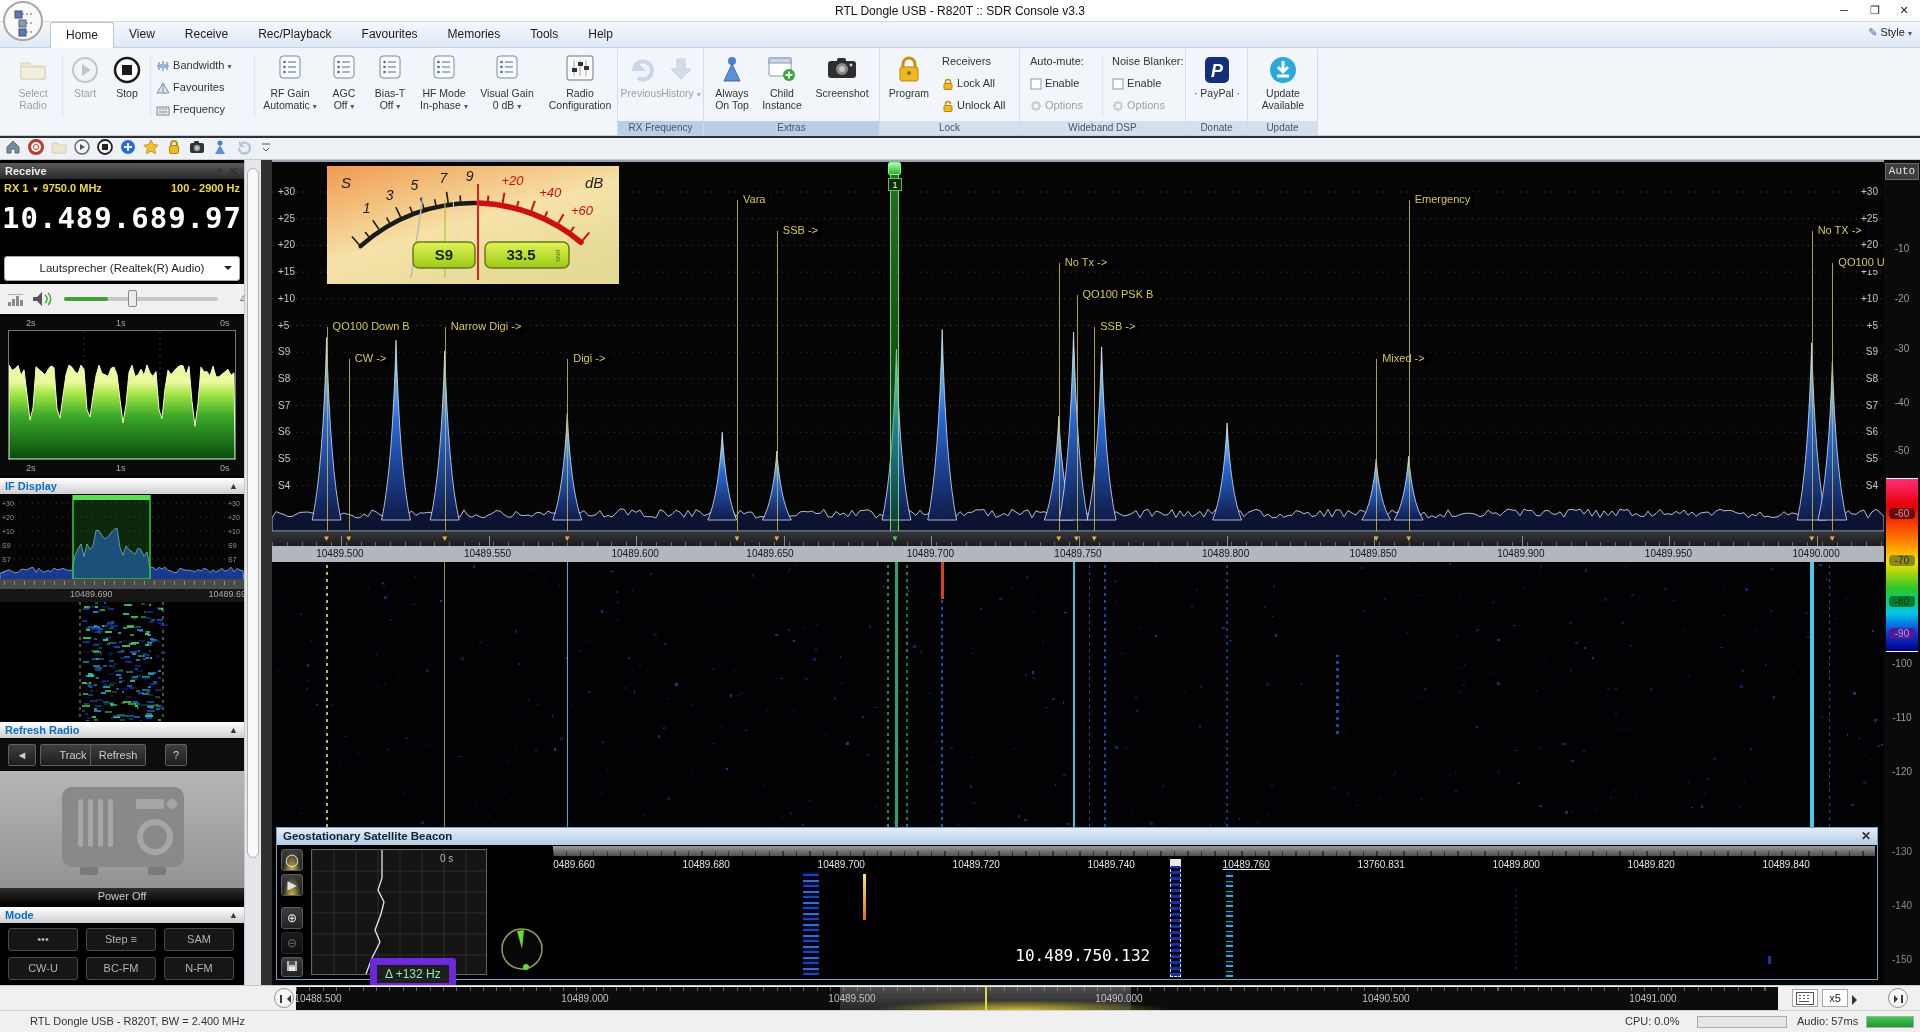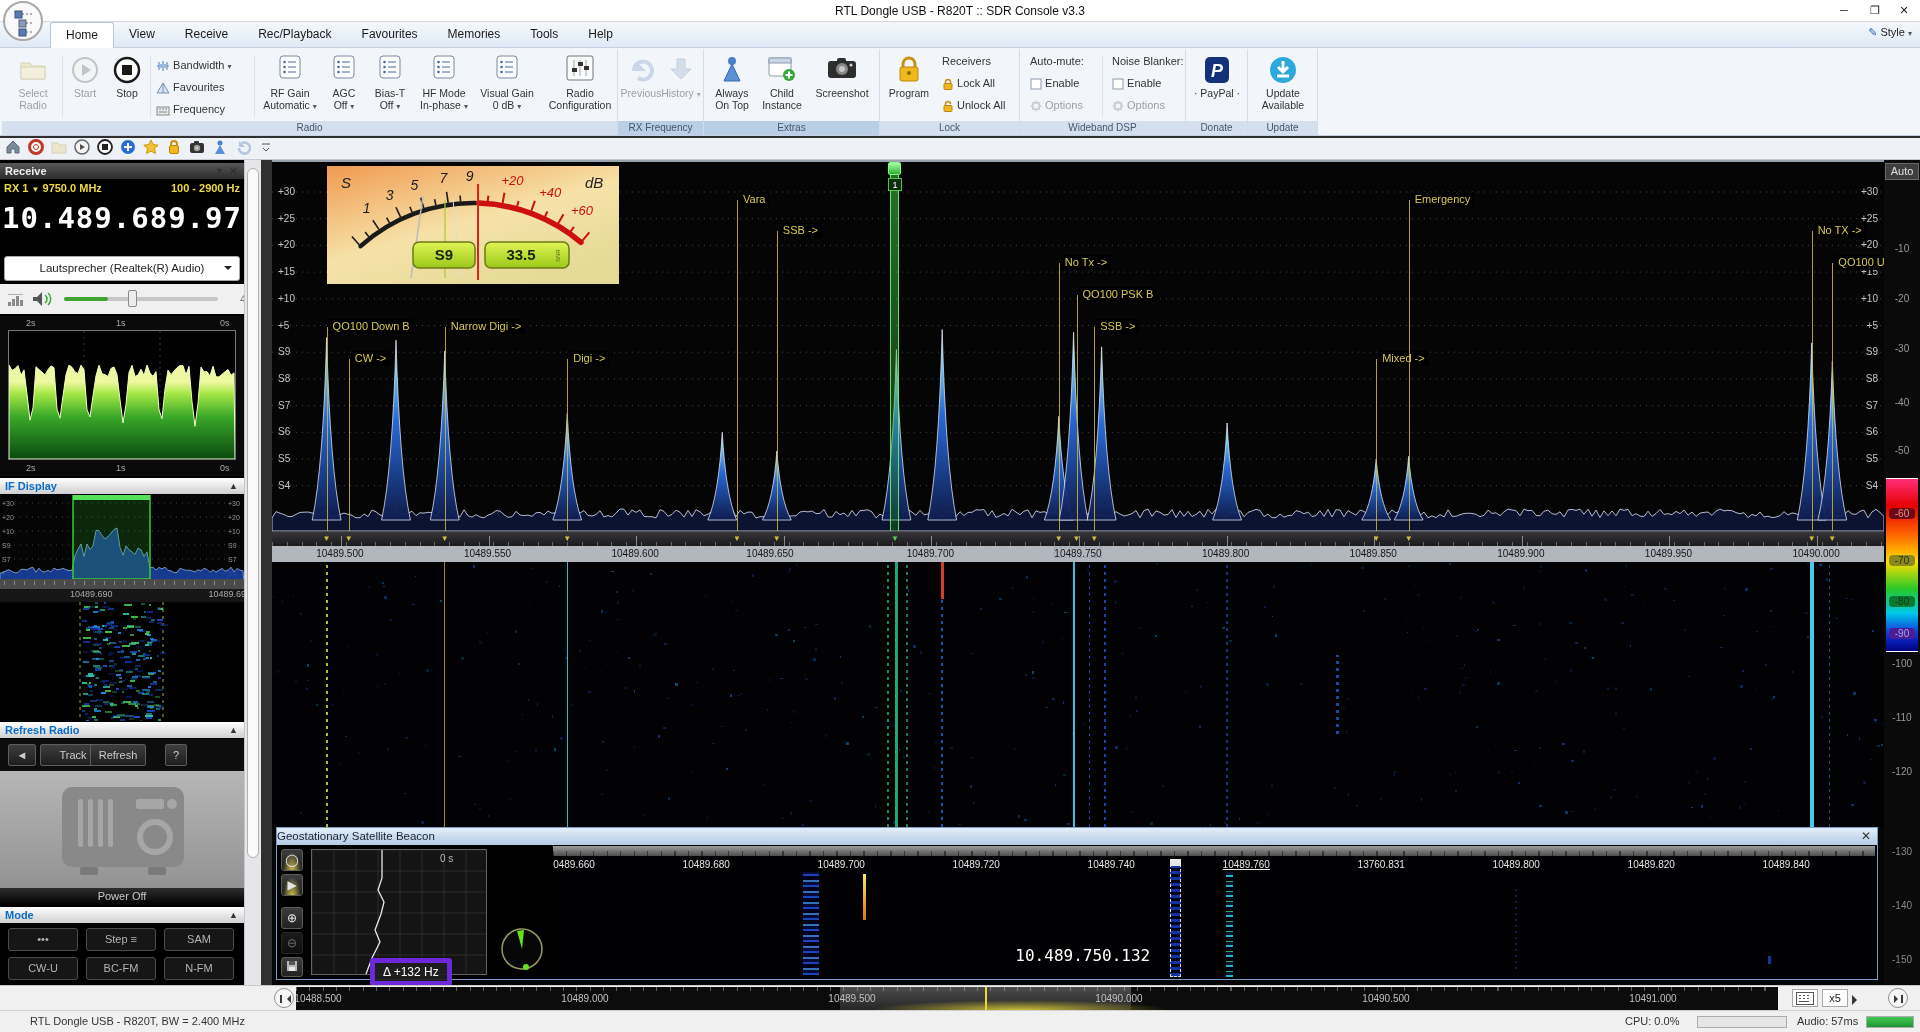--- a/index.html
+++ b/index.html
@@ -95,41 +95,41 @@
     background:repeating-linear-gradient(90deg, rgba(220,220,220,.55) 0 1px, transparent 1px 147.6px); }
   .tri { position:absolute; top:2px; color:#d2bc42; font-size:8px; }
   #ticksrow { left:0; top:384px; width:1612px; height:16px; background:#b2b6bd; color:#15151a; font-size:10px; }
   .ticklbl { position:absolute; top:2px; width:70px; margin-left:-35px; text-align:center; }
   #selbox { top:1px; height:11px; border:1px dashed #9aa2b8; }
   #waterfall { left:0; top:400px; width:1612px; height:265px; background:#020204; overflow:hidden; }
   .streak { position:absolute; }
   
   #beacon { left:276px; top:827px; width:1602px; height:153px; background:#000; border:1px solid #7a9cc6; }
   #bhead { left:0; top:0; width:1600px; height:17px; background:linear-gradient(#e4eefa,#b4cbe4);
-    color:#16222e; font-weight:normal; font-size:11.5px; line-height:17px; }
+    color:#16222e; font-weight:bold; font-size:11.5px; line-height:17px; padding-left:6px; }
   #bclose { right:6px; top:0; color:#333; font-size:12px; line-height:17px; }
   .bico { position:absolute; left:4px; width:22px; height:22px; background:linear-gradient(#3c3c3c,#222);
     border:1px solid #5c5c5c; border-radius:3px; text-align:center; color:#e4e4e4; font-size:12px; line-height:20px; }
   .bico.glow { background:linear-gradient(#3c3c3c,#222), radial-gradient(ellipse at 50% 115%, rgba(230,210,50,.95), rgba(40,40,40,0) 65%);
     background-blend-mode:screen; }
   #bgraph { left:34px; top:21px; width:176px; height:126px; background:#141414; border:1px solid #636363; }
-  #bdelta { left:58px; top:108px; padding:2px 8px; background:rgba(30,30,30,.92); border:5px solid #6d28d9;
-    border-radius:3px; color:#ffffff; font-size:12px; }
+  #bdelta { left:58px; top:108px; padding:2px 8px; background:rgba(30,30,30,.92); border:7px solid #6d28d9;
+    border-radius:3px; color:#86efac; font-size:12px; }
   #btime { left:128px; top:3px; color:#b8b8b8; font-size:10px; }
   #bgauge { left:222px; top:98px; }
   #bwf { left:276px; top:18px; width:1322px; height:133px; background:#010103; overflow:hidden; }
   #bruler { left:0; top:0; width:1322px; height:10px; background:linear-gradient(#9c9c9c,#4e4e4e); }
   #bruler .bt { position:absolute; left:0; top:5px; width:100%; height:5px;
     background:repeating-linear-gradient(90deg, rgba(20,20,20,.6) 0 1px, transparent 1px 13.5px); }
   .btick { position:absolute; top:13px; width:80px; margin-left:-40px; text-align:center; color:#e6e6e6; font-size:10px; }
   #bfreq { position:absolute; color:#fff; font-family:"DejaVu Sans Mono", monospace; font-size:16px; }
   
   #rstrip { left:1884px; top:160px; width:36px; height:825px; background:#0a0a0a; }
   #autobtn { left:1px; top:3px; width:34px; height:17px; background:#3e3e3e; border:1px solid #6a6a6a;
-    color:#e0e0e0; text-align:center; line-height:15px; font-size:11px; }
+    color:#e0e0e0; text-align:center; line-height:15px; font-size:11px;font-family:Liberation Mono, monospace; }
   .rlbl { position:absolute; width:36px; text-align:center; color:#9a9a9a; font-size:10px; }
   #gradblock { left:2px; top:318px; width:32px; height:174px; border-top:1px solid #fff; border-bottom:1px solid #fff;
     background:linear-gradient(180deg,#ff2d78 0%,#e60000 16%,#ff6a00 33%,#ffdf00 48%,#28c828 64%,#00c8e8 78%,#1133dd 90%,#000080 100%); }
   .badge { position:absolute; left:5px; width:26px; border-radius:4px; text-align:center; font-size:10px; padding:0; }
   
   #navbar { left:0; top:985px; width:1920px; height:25px; background:#f0f0f0; border-top:1px solid #c8c8c8; }
   #navstrip { left:296px; top:1px; width:1482px; height:23px; background:#0c0c0c; overflow:hidden; }
   #navhl { left:544px; top:0; width:291px; height:23px; background:linear-gradient(#4c4c4c,#262626); }
   #navline { left:689px; top:0; width:2px; height:23px; background:#e8d838; }
   #navglow { left:574px; top:13px; width:300px; height:10px;
@@ -270,21 +270,20 @@
     <div class="bigbtn" style="left:544px;width:68px">
       <span class="bicon"><svg width="28" height="26">
             <rect x="1" y="1" width="26" height="24" rx="2" fill="#fbfbfb" stroke="#6a7686"></rect>
             <path d="M8 5 v16 M14 5 v16 M20 5 v16" stroke="#9aa"></path>
             <rect x="6" y="13" width="5" height="4" fill="#333"></rect>
             <rect x="12" y="7" width="5" height="4" fill="#333"></rect>
             <rect x="18" y="11" width="5" height="4" fill="#333"></rect>
           </svg></span>
       <span>Radio Configuration</span>
     </div>
-    <div class="glabel">Radio</div>
   </div>
 
   <div class="abs rgroup" style="left:618px;width:86px">
     <div class="bigbtn dim" style="left:2px;width:42px">
       <span class="bicon"><svg width="30" height="28">
             <path d="M8 16 a9 9 0 1 1 4 7" fill="none" stroke="#9ab2d4" stroke-width="4"></path>
             <path d="M10 6 v10 h10 z" fill="#9ab2d4"></path>
           </svg></span>
       <span>Previous</span>
     </div>

